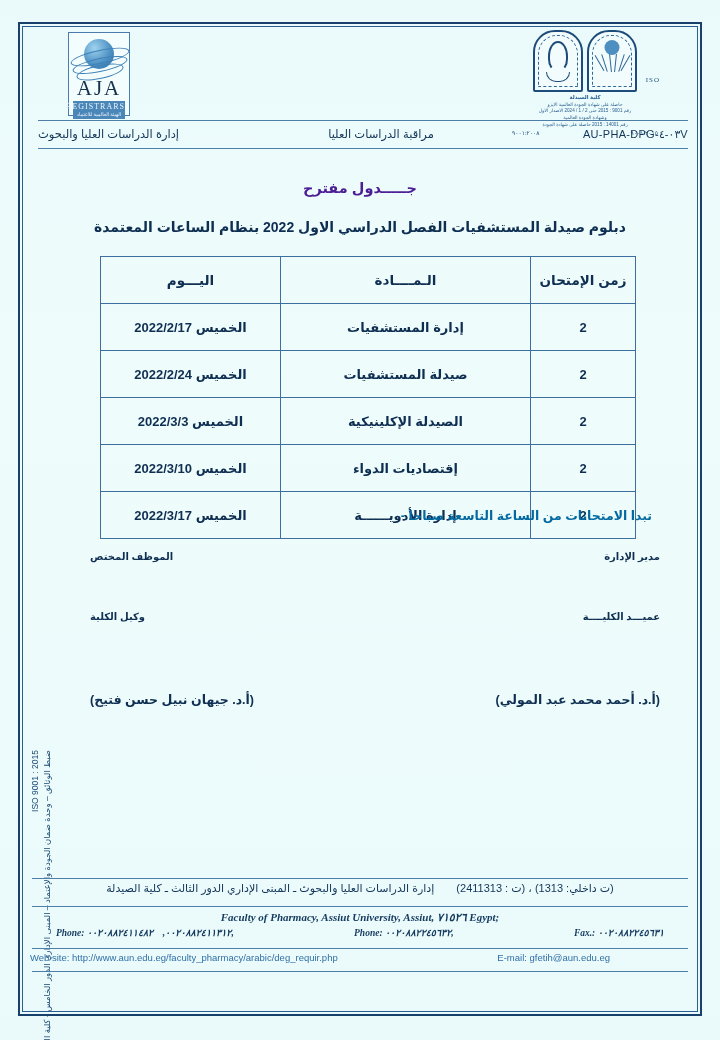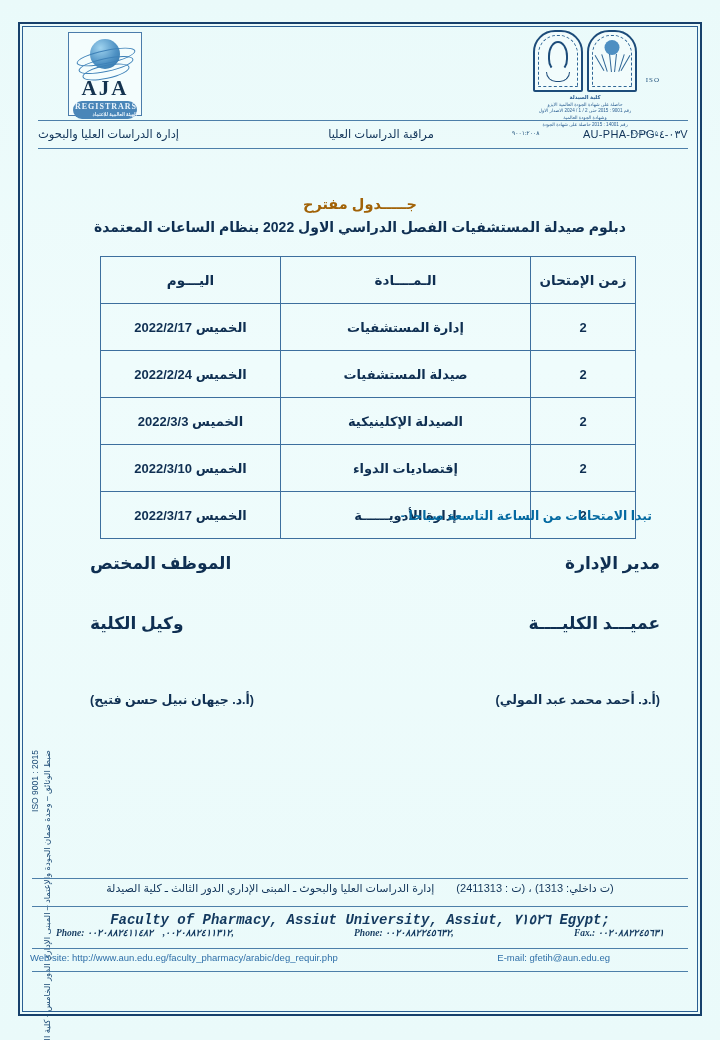--- a/index.html
+++ b/index.html
@@ -46,27 +46,26 @@
     position: absolute;
     left: 30px;
     right: 30px;
     top: 30px;
     height: 92px;
   }
   .aja-logo {
     position: absolute;
     left: 38px;
     top: 2px;
-    width: 74px;
+    width: 62px;
     height: 84px;
     border: 1px solid #4b7cab;
     background: #f4fdfd;
     box-sizing: border-box;
     padding-top: 3px;
-    font-weight: bold;
   }
   .aja-globe {
     width: 58px; height: 38px;
     margin: 2px auto 0 auto;
     position: relative;
   }
   .aja-globe .ball {
     position: absolute;
     left: 14px; top: 1px;
     width: 30px; height: 30px;
@@ -91,23 +90,23 @@
     color: #14334f;
     line-height: 1;
     margin-top: 2px;
   }
   .aja-bar {
     margin: 2px 4px 0 4px;
     background: #4a86b8;
     color: #eaf4fb;
     font-size: 8px;
     letter-spacing: 1px;
+    text-align: center;
     padding: 1px 0 2px 0;
     font-family: "Liberation Serif", serif;
-    border-radius: 9px;
   }
   .aja-bar .sub { font-size: 5px; letter-spacing: 0; display: block; }
 
   .uni-logos {
     position: absolute;
     right: 30px;
     top: 0px;
     width: 150px;
     height: 88px;
     text-align: center;
@@ -198,23 +197,22 @@
   }
 
   
   .title-main {
     position: absolute;
     left: 0; right: 0;
     top: 180px;
     text-align: center;
     font-size: 14.5px;
     font-weight: bold;
-    color: #a16207;
+    color: #4c1d95;
     letter-spacing: 0.5px;
-    margin-top: 16px;
   }
   .title-sub {
     position: absolute;
     left: 0; right: 0;
     top: 219px;
     text-align: center;
     font-size: 14px;
     font-weight: bold;
     color: #0f2f52;
   }
@@ -260,21 +258,21 @@
 
   
   .sig-row {
     position: absolute;
     left: 90px; right: 60px;
     display: flex;
     justify-content: space-between;
   }
   .sig-right, .sig-left {
     text-align: center;
-    font-size: 17px;
+    font-size: 10px;
     font-weight: bold;
     color: #0f2f52;
     line-height: 1.85;
   }
   .sig-block-1 { top: 548px; }
   .sig-block-1 .sig-right { margin-right: 55px; }
   .sig-block-1 .sig-left  { margin-left: 60px; }
 
   .sig-block-2 { top: 608px; }
   .sig-block-2 .sig-right { margin-right: 20px; }
@@ -343,24 +341,24 @@
     color: #12355a;
   }
   .foot-ar .gap { display: inline-block; width: 16px; }
 
   .foot-en-1 {
     position: absolute;
     left: 40px; right: 40px;
     top: 911px;
     text-align: center;
     direction: ltr;
-    font-family: Liberation Mono, monospace;
+    font-family: Liberation Serif, serif;
     font-style: italic;
     font-weight: bold;
-    font-size: 14px;
+    font-size: 11px;
     color: #13395f;
   }
   .foot-en-2 {
     position: absolute;
     left: 56px; right: 56px;
     top: 927px;
     direction: ltr;
     display: flex;
     justify-content: space-between;
     font-family: "Liberation Serif", serif;

